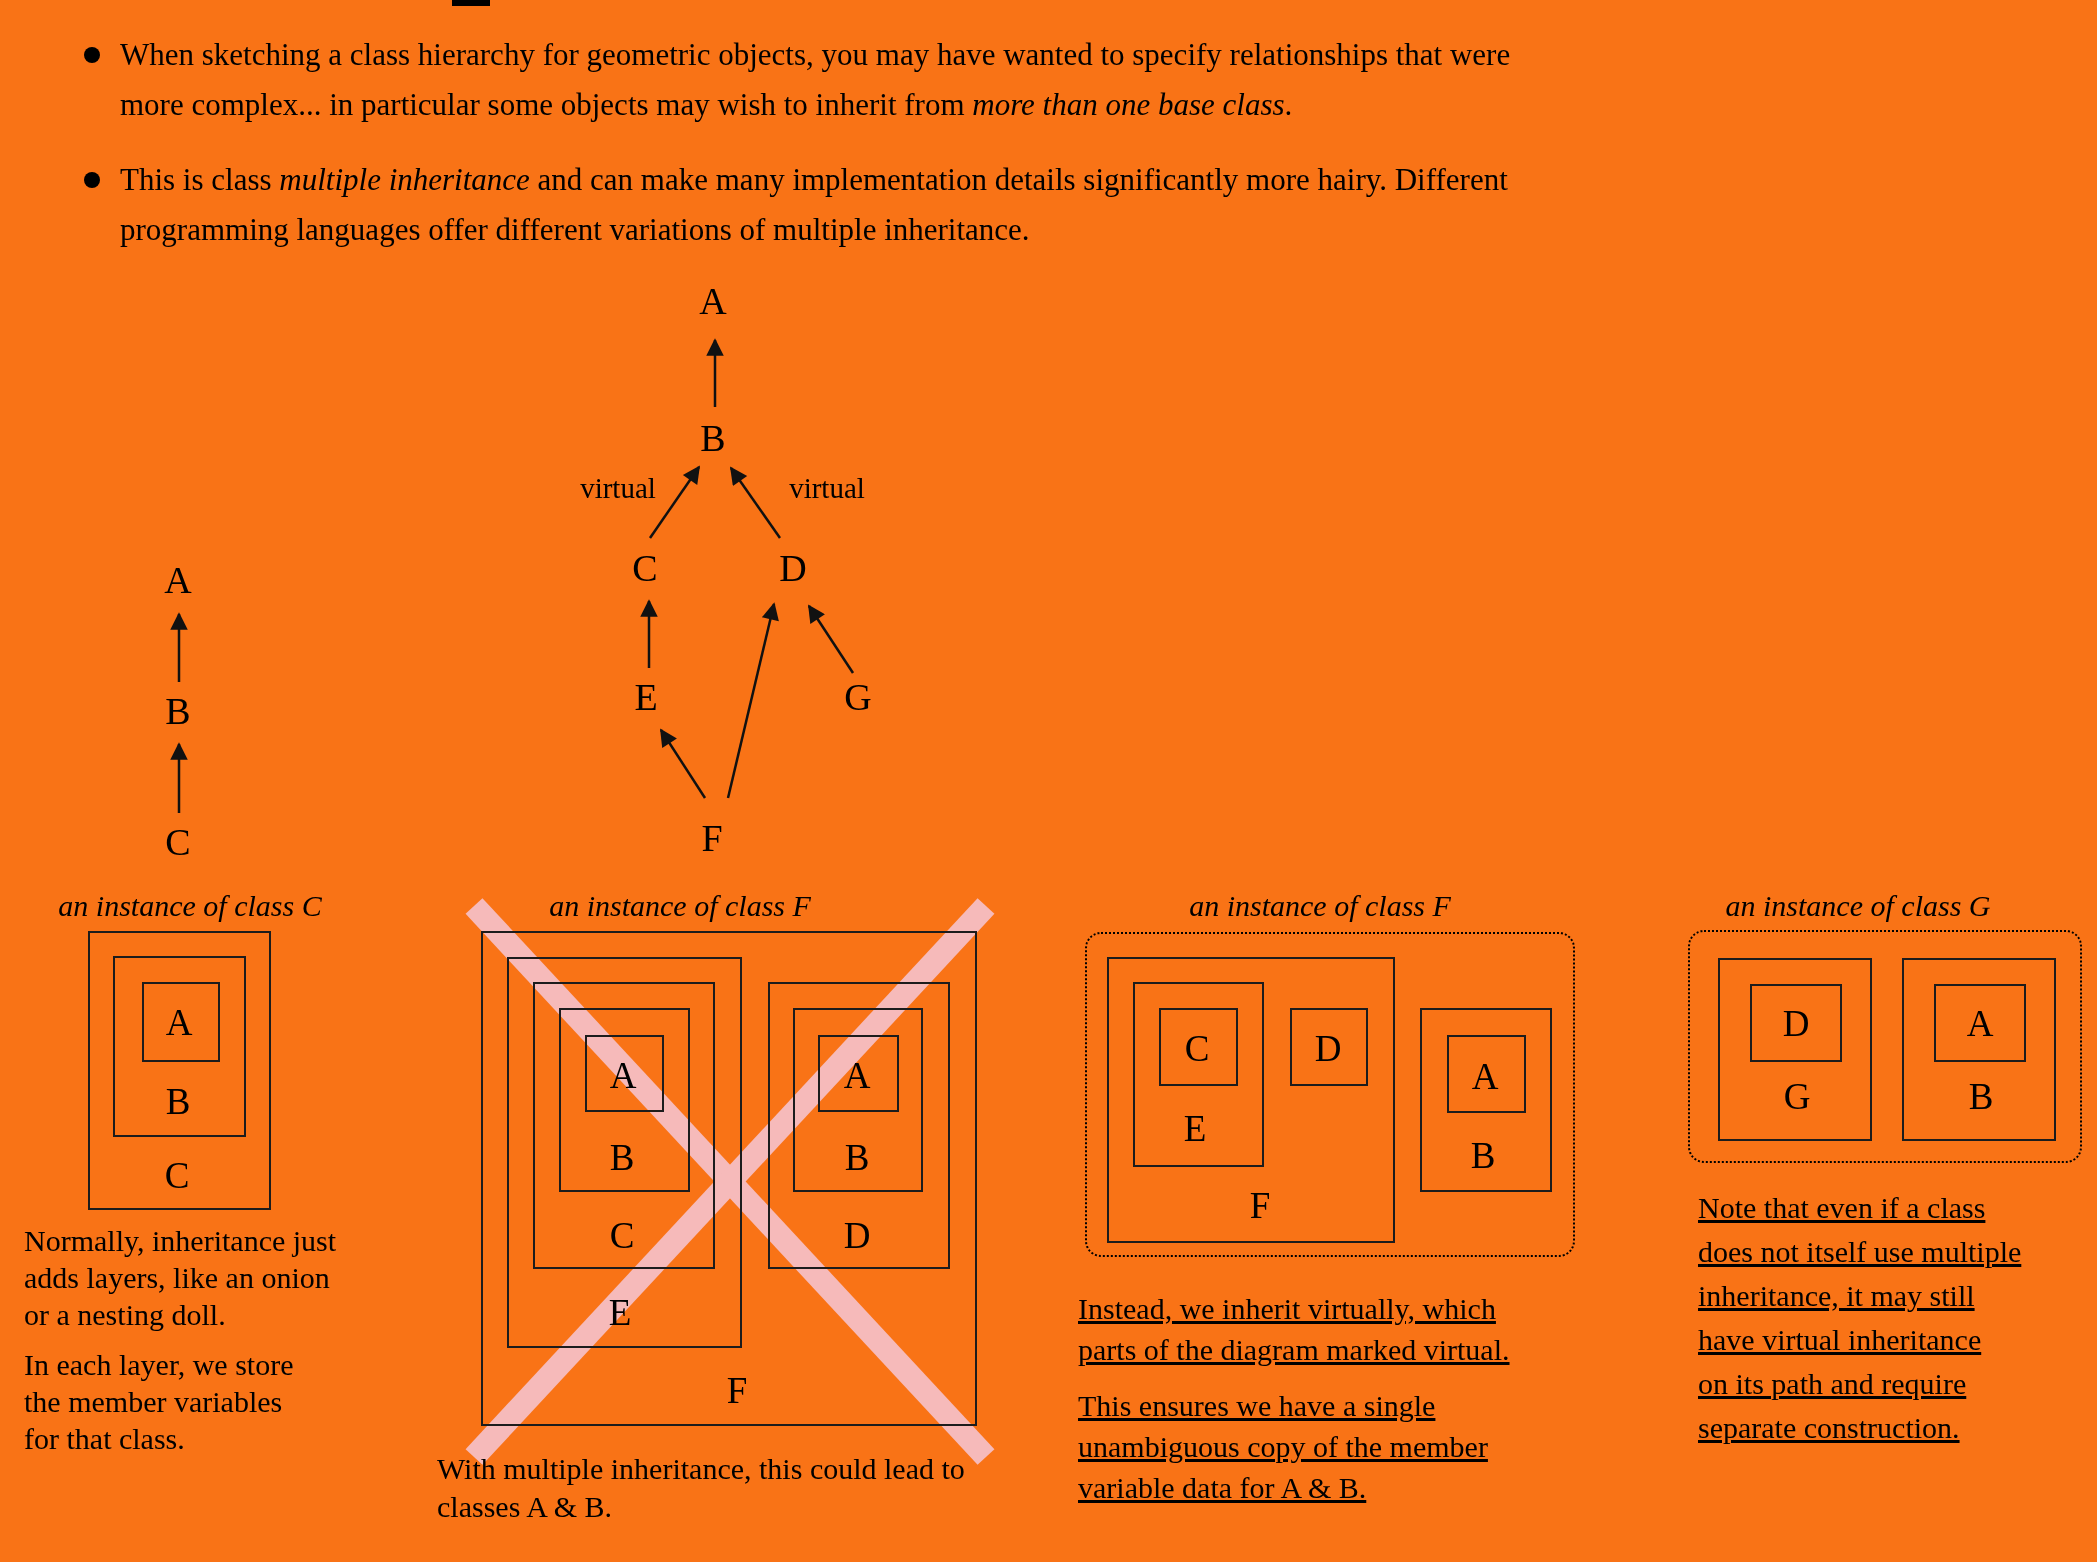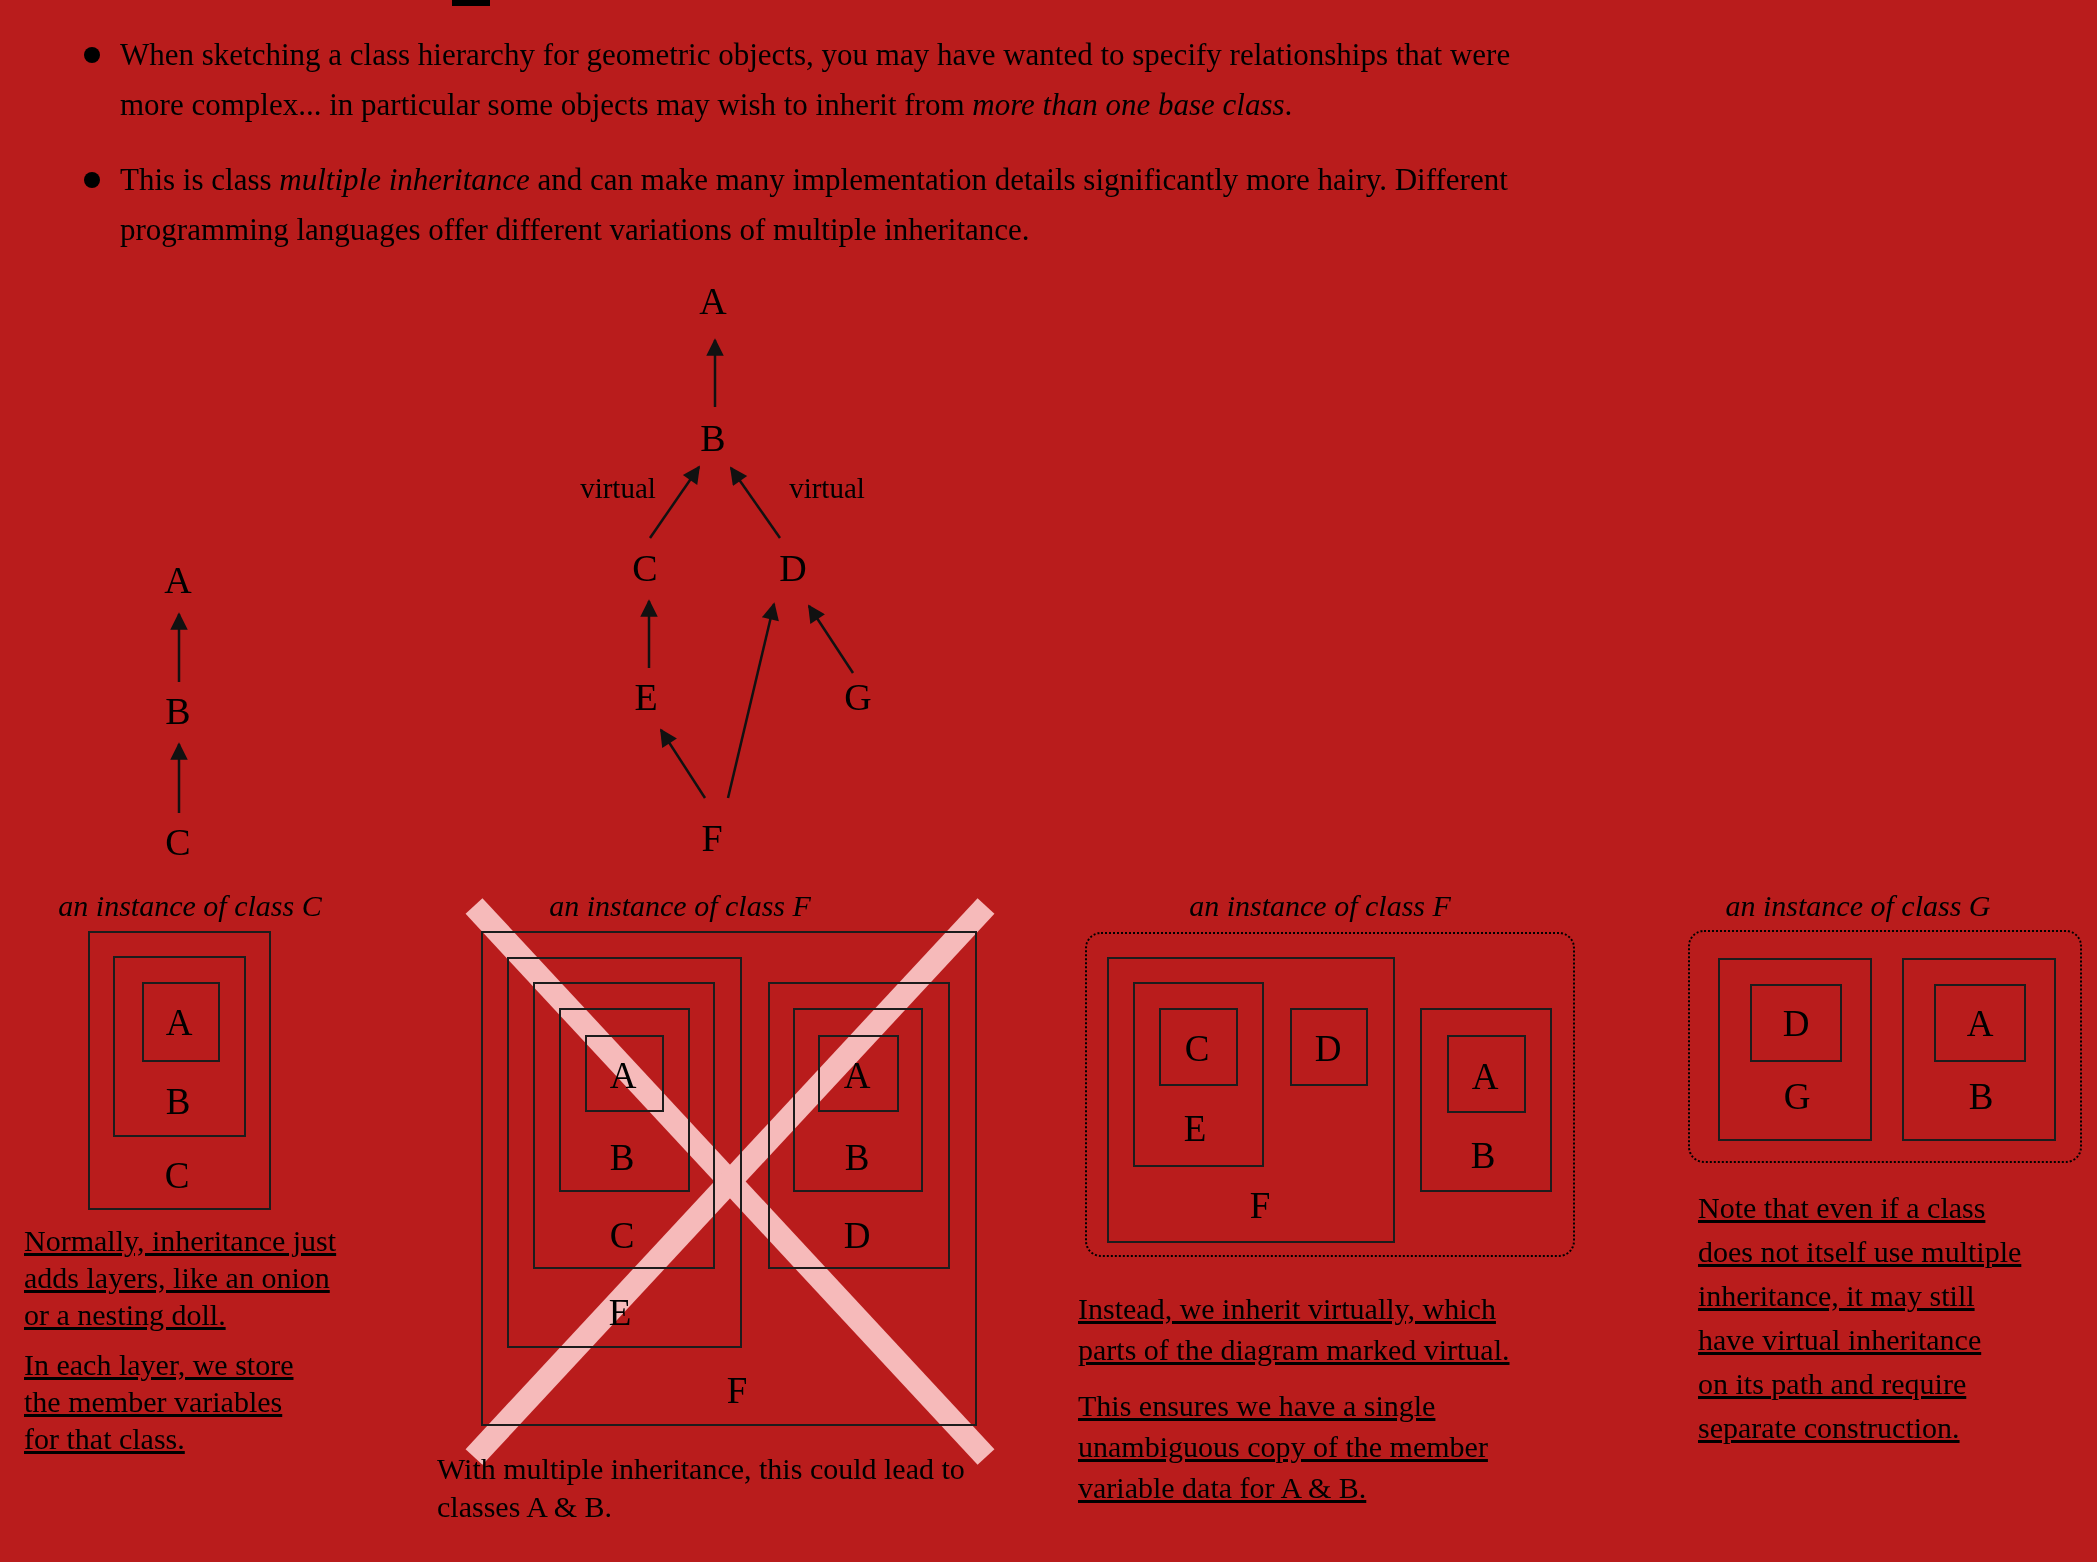--- a/index.html
+++ b/index.html
@@ -1,28 +1,28 @@
 <!DOCTYPE html>
 <html><head>
 <meta charset="utf-8">
 <style>
   html,body{margin:0;padding:0;background:#fff;}
-  #canvas{position:relative;width:2097px;height:1562px;background:#b91c1c;overflow:hidden;
+  #canvas{position:relative;width:2097px;height:1562px;background:#f97316;overflow:hidden;
           font-family:"Liberation Serif", serif;color:#000;}
   .bullet-block{position:absolute;left:78px;width:2010px;}
   .bullet-dot{position:absolute;left:6px;top:17px;width:16px;height:16px;border-radius:50%;background:#000;}
   .bullet-text{margin-left:42px;font-size:31px;line-height:50px;white-space:nowrap;}
   .em{font-style:italic;}
   .inst-title{position:absolute;width:400px;text-align:center;font-style:italic;font-size:30px;line-height:36px;}
   .bx{position:absolute;border:2px solid #1c1c1c;background:transparent;box-sizing:border-box;}
   .bx-dotted{position:absolute;border:2px dotted #000;border-radius:16px;background:transparent;box-sizing:border-box;}
   .lbl{position:absolute;transform:translate(-50%,-50%);font-size:37px;line-height:37px;}
   .cap{position:absolute;font-size:30px;}
   .cap div{white-space:nowrap;}
-  .cap-left{line-height:37px;text-decoration:underline;}
+  .cap-left{line-height:37px;}
   .cap-left .p2{margin-top:13px;}
   .cap-mid{line-height:38px;}
   .cap-virt{line-height:41px;text-decoration:underline;}
   .cap-virt .p2{margin-top:15px;}
   .cap-g{line-height:44px;}
   svg{position:absolute;left:0;top:0;pointer-events:none;}
   .svgtext{font-family:"Liberation Serif", serif;font-size:38px;fill:#000;}
   .svgsmall{font-family:"Liberation Serif", serif;font-size:29px;fill:#000;}
   .title-frag{position:absolute;left:452px;top:0;width:38px;height:6px;background:#000;}
 </style>

